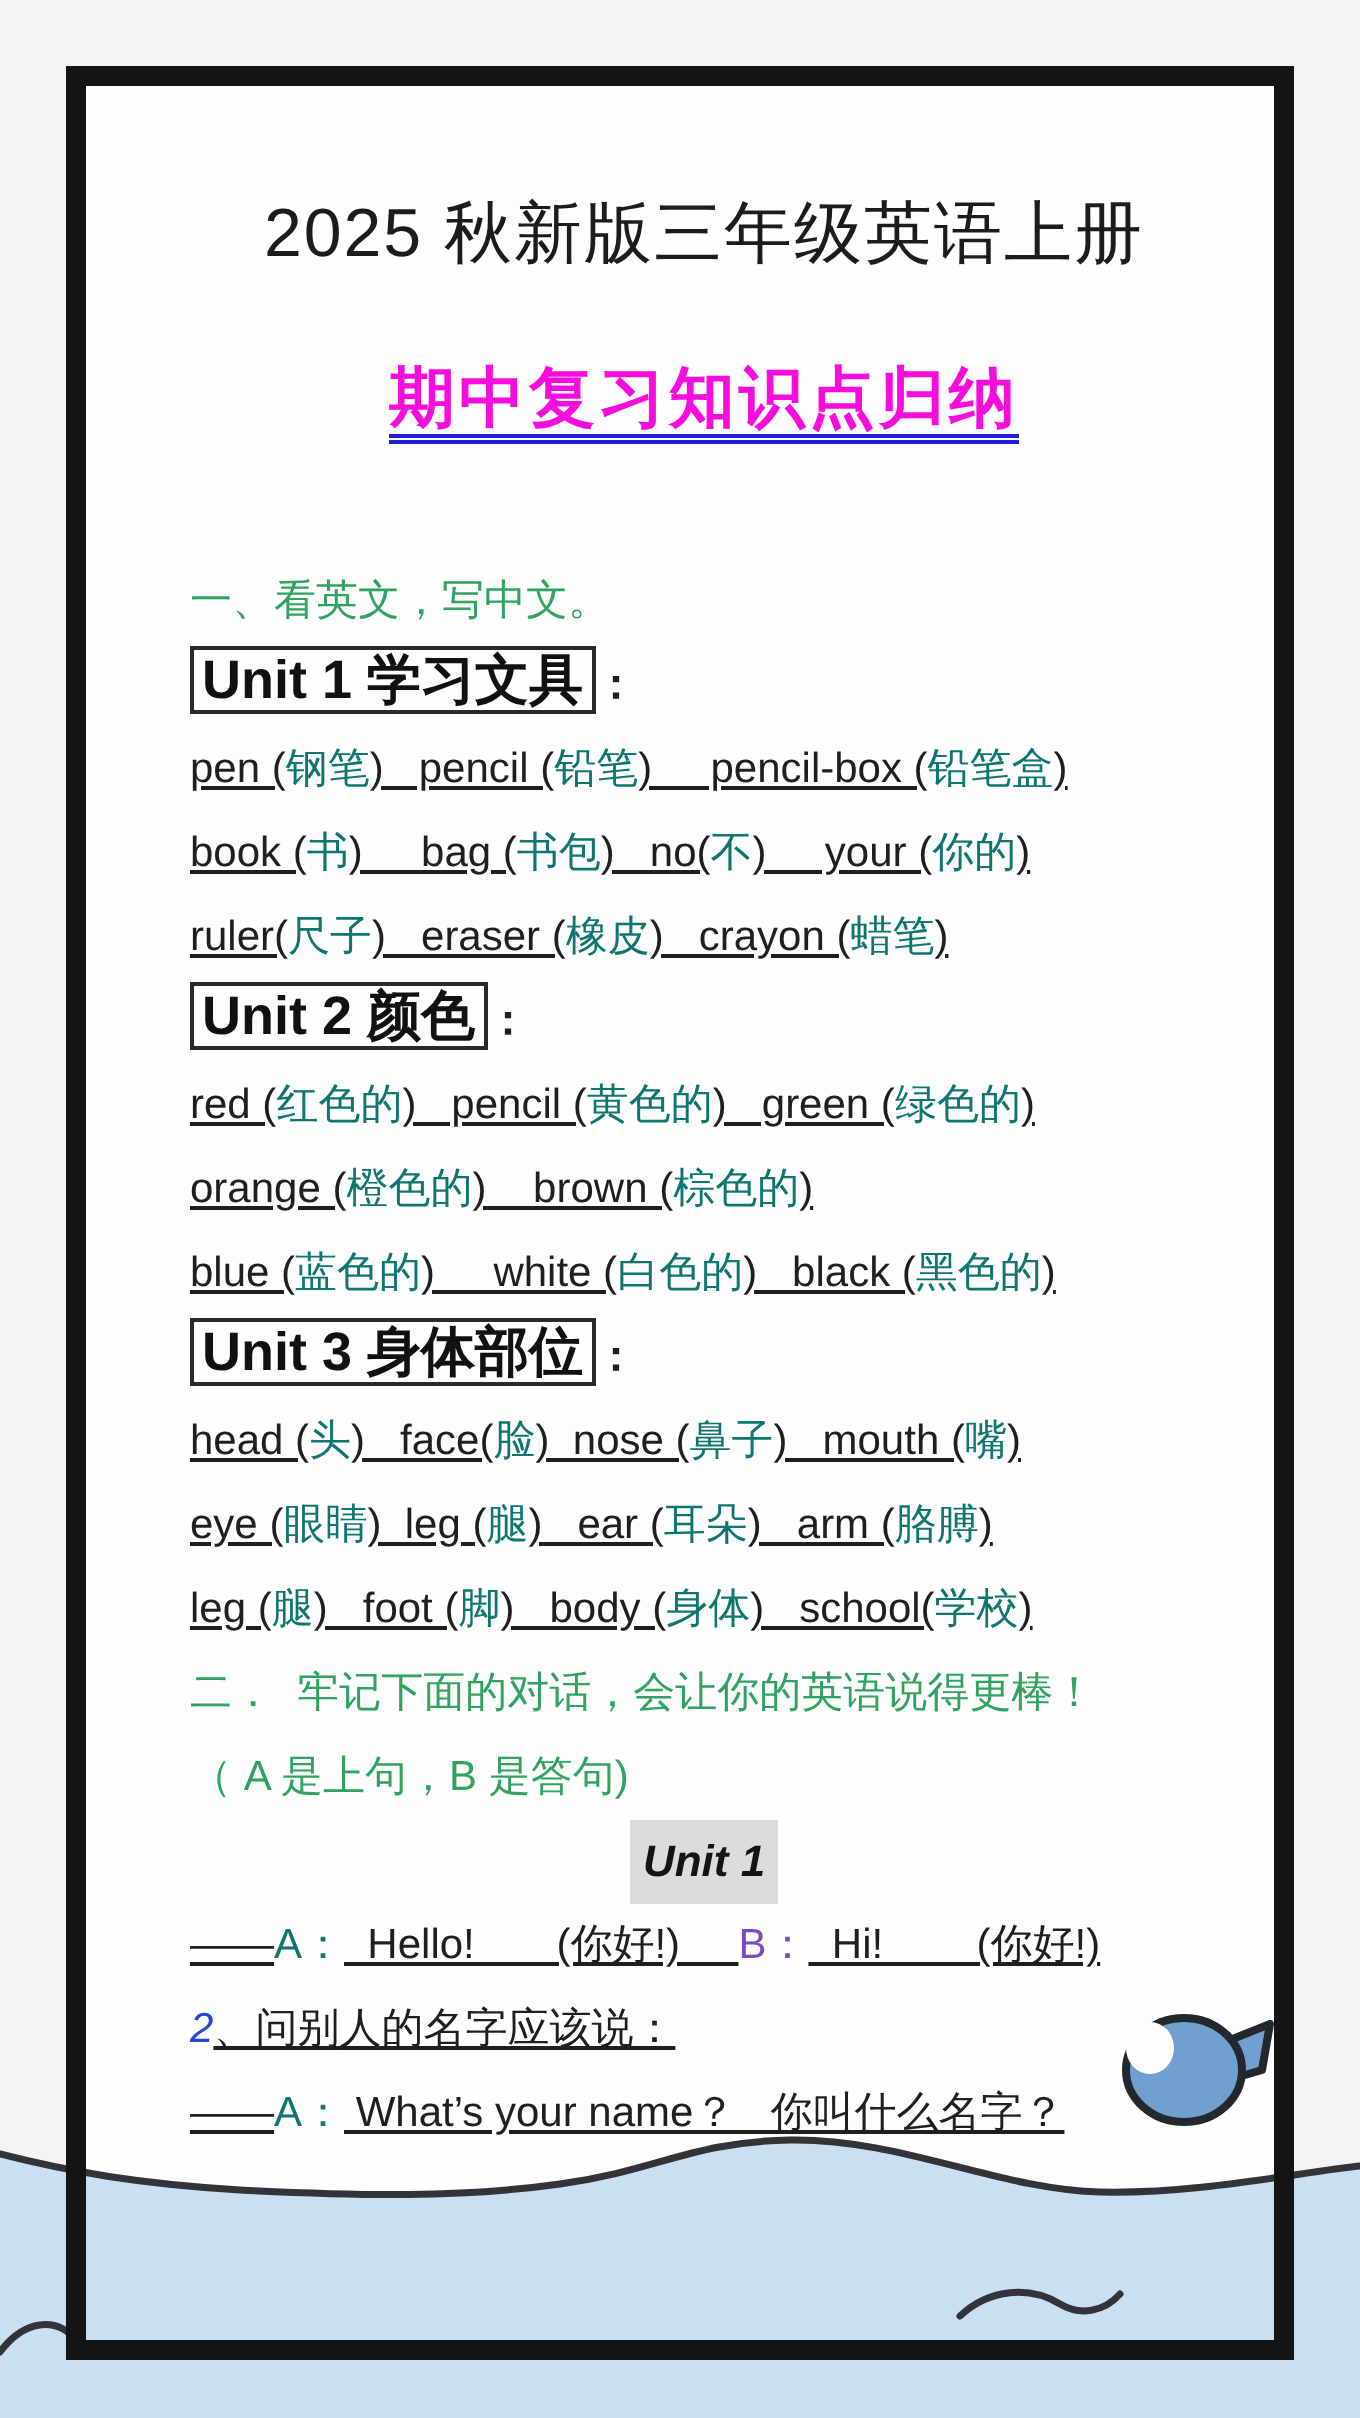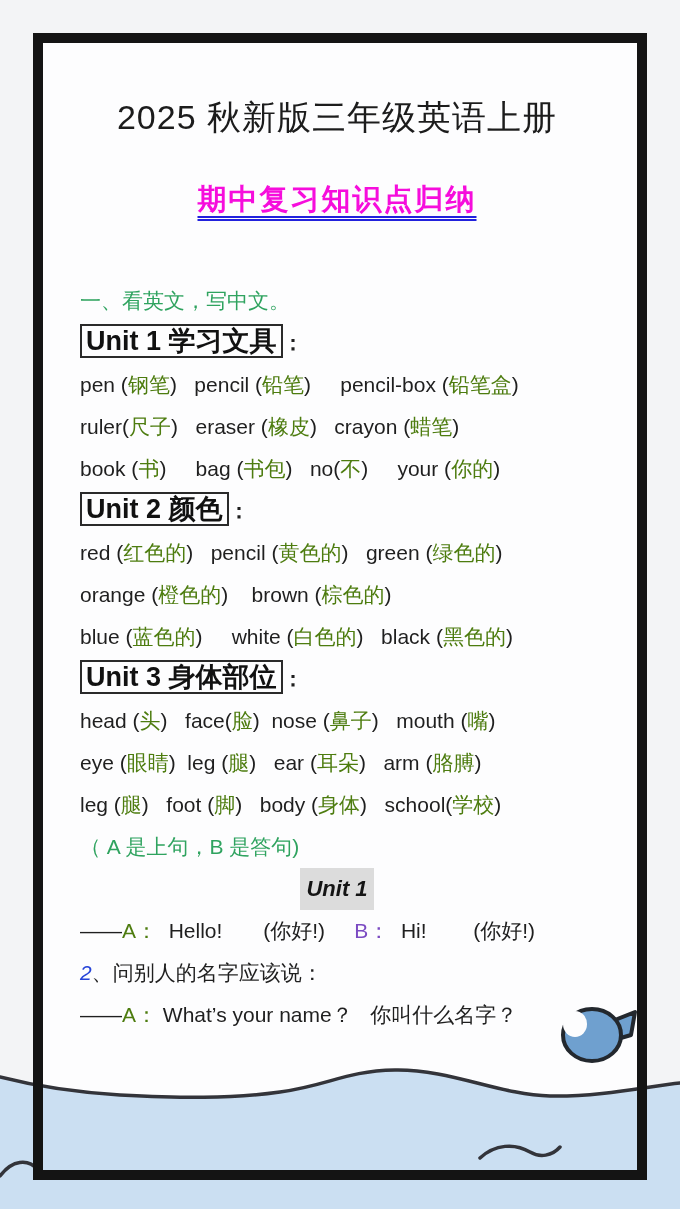--- a/index.html
+++ b/index.html
@@ -20,31 +20,31 @@
   
   .frame{
     position:absolute;left:33px;top:33px;right:33px;bottom:29px;
     border:10px solid #141414;z-index:5;pointer-events:none;
   }
   .fish{
     position:absolute;left:558px;top:1000px;width:84px;height:68px;z-index:3;
   }
   
   .content{
-    position:absolute;left:40px;top:43px;width:594px;z-index:4;
+    position:absolute;left:55px;top:43px;width:594px;z-index:4;
     color:#1f1f1f;
   }
   .title{
     margin:52px 10px 0 10px;text-align:center;
     font-size:34px;line-height:44px;font-weight:500;color:#1c1c1c;
     letter-spacing:1px;white-space:pre-wrap;
   }
   .subtitle{
     margin:40px auto 0 auto;text-align:center;
-    font-size:29px;line-height:40px;font-weight:700;color:#f60ddc;
+    font-size:33px;line-height:40px;font-weight:700;color:#f60ddc;
     letter-spacing:2px;
   }
   .subtitle span{
     text-decoration-line:underline;
     text-decoration-style:double;
     text-decoration-color:#2121dd;
     text-decoration-thickness:2px;
     text-underline-offset:7px;
   }
   .lines{margin-top:61px;padding:0 40px;}
@@ -57,22 +57,22 @@
     display:inline-block;border:2px solid #2a2a2a;padding:0 4px;
     line-height:30px;font-weight:700;font-size:27px;color:#111;
     font-family:"Liberation Serif","DejaVu Serif",serif;
   }
   .unit-box .latin{font-family:"Liberation Sans","DejaVu Sans",sans-serif;}
   .unit-colon{font-weight:700;}
   .unit-center{
     display:inline-block;background:#dcdcdc;padding:0 6px;
     font-weight:700;font-style:italic;font-size:22px;color:#141414;
   }
-  .tk-k{color:#1f1f1f;}
-  .tk-r{color:#4d7c0f;}
+  .tk-k{color:#1f1f1f;text-decoration:underline;}
+  .tk-r{color:#0f766e;}
   .tk-g{color:#2fa35f;}
   .tk-n{color:#2644d8;font-style:italic;}
   .tk-p{color:#7b4ac2;}
 </style>
 </head>
 <body>
 
 <div class="paper"></div>
 
 <div class="wave-layer">
@@ -96,29 +96,30 @@
 
 <div class="content">
   <div class="title">2025 秋新版三年级英语上册</div>
   <div class="subtitle">
     <span>期中复习知识点归纳</span>
   </div>
   <div class="lines" id="lines">
       <div class="line green"><span class="tk-g">一、看英文，写中文。</span></div>
       <div class="line"><span class="unit-box"><span class="latin">Unit 1 </span><span>学习文具</span></span><span class="unit-colon">：</span></div>
       <div class="line"><span class="tk-k">pen (</span><span class="tk-r">钢笔</span><span class="tk-k">)   pencil (</span><span class="tk-r">铅笔</span><span class="tk-k">)     pencil-box (</span><span class="tk-r">铅笔盒</span><span class="tk-k">)</span></div>
+      <div class="line"><span class="tk-k">book (</span><span class="tk-r">书</span><span class="tk-k">)     bag (</span><span class="tk-r">书包</span><span class="tk-k">)   no(</span><span class="tk-r">不</span><span class="tk-k">)     your (</span><span class="tk-r">你的</span><span class="tk-k">)</span></div>
       <div class="line"><span class="tk-k">ruler(</span><span class="tk-r">尺子</span><span class="tk-k">)   eraser (</span><span class="tk-r">橡皮</span><span class="tk-k">)   crayon (</span><span class="tk-r">蜡笔</span><span class="tk-k">)</span></div>
-      <div class="line"><span class="tk-k">book (</span><span class="tk-r">书</span><span class="tk-k">)     bag (</span><span class="tk-r">书包</span><span class="tk-k">)   no(</span><span class="tk-r">不</span><span class="tk-k">)     your (</span><span class="tk-r">你的</span><span class="tk-k">)</span></div>
       <div class="line"><span class="unit-box"><span class="latin">Unit 2 </span><span>颜色</span></span><span class="unit-colon">：</span></div>
       <div class="line"><span class="tk-k">red (</span><span class="tk-r">红色的</span><span class="tk-k">)   pencil (</span><span class="tk-r">黄色的</span><span class="tk-k">)   green (</span><span class="tk-r">绿色的</span><span class="tk-k">)</span></div>
       <div class="line"><span class="tk-k">orange (</span><span class="tk-r">橙色的</span><span class="tk-k">)    brown (</span><span class="tk-r">棕色的</span><span class="tk-k">)</span></div>
       <div class="line"><span class="tk-k">blue (</span><span class="tk-r">蓝色的</span><span class="tk-k">)     white (</span><span class="tk-r">白色的</span><span class="tk-k">)   black (</span><span class="tk-r">黑色的</span><span class="tk-k">)</span></div>
       <div class="line"><span class="unit-box"><span class="latin">Unit 3 </span><span>身体部位</span></span><span class="unit-colon">：</span></div>
       <div class="line"><span class="tk-k">head (</span><span class="tk-r">头</span><span class="tk-k">)   face(</span><span class="tk-r">脸</span><span class="tk-k">)  nose (</span><span class="tk-r">鼻子</span><span class="tk-k">)   mouth (</span><span class="tk-r">嘴</span><span class="tk-k">)</span></div>
       <div class="line"><span class="tk-k">eye (</span><span class="tk-r">眼睛</span><span class="tk-k">)  leg (</span><span class="tk-r">腿</span><span class="tk-k">)   ear (</span><span class="tk-r">耳朵</span><span class="tk-k">)   arm (</span><span class="tk-r">胳膊</span><span class="tk-k">)</span></div>
       <div class="line"><span class="tk-k">leg (</span><span class="tk-r">腿</span><span class="tk-k">)   foot (</span><span class="tk-r">脚</span><span class="tk-k">)   body (</span><span class="tk-r">身体</span><span class="tk-k">)   school(</span><span class="tk-r">学校</span><span class="tk-k">)</span></div>
+      <div class="line green"><span class="tk-g">二．  牢记下面的对话，会让你的英语说得更棒！</span></div>
       <div class="line green"><span class="tk-g">（ A 是上句，B 是答句)</span></div>
       <div class="line center"><span class="unit-center">Unit 1</span></div>
       <div class="line"><span class="tk-k">——</span><span class="tk-r">A：</span><span class="tk-k">  Hello!       (你好!)     </span><span class="tk-p">B：</span><span class="tk-k">  Hi!        (你好!)</span></div>
       <div class="line"><span class="tk-n">2</span><span class="tk-k">、问别人的名字应该说：</span></div>
       <div class="line"><span class="tk-k">——</span><span class="tk-r">A：</span><span class="tk-k"> What’s your name？   你叫什么名字？</span></div>
     </div>
 </div>
 
 </body></html>

